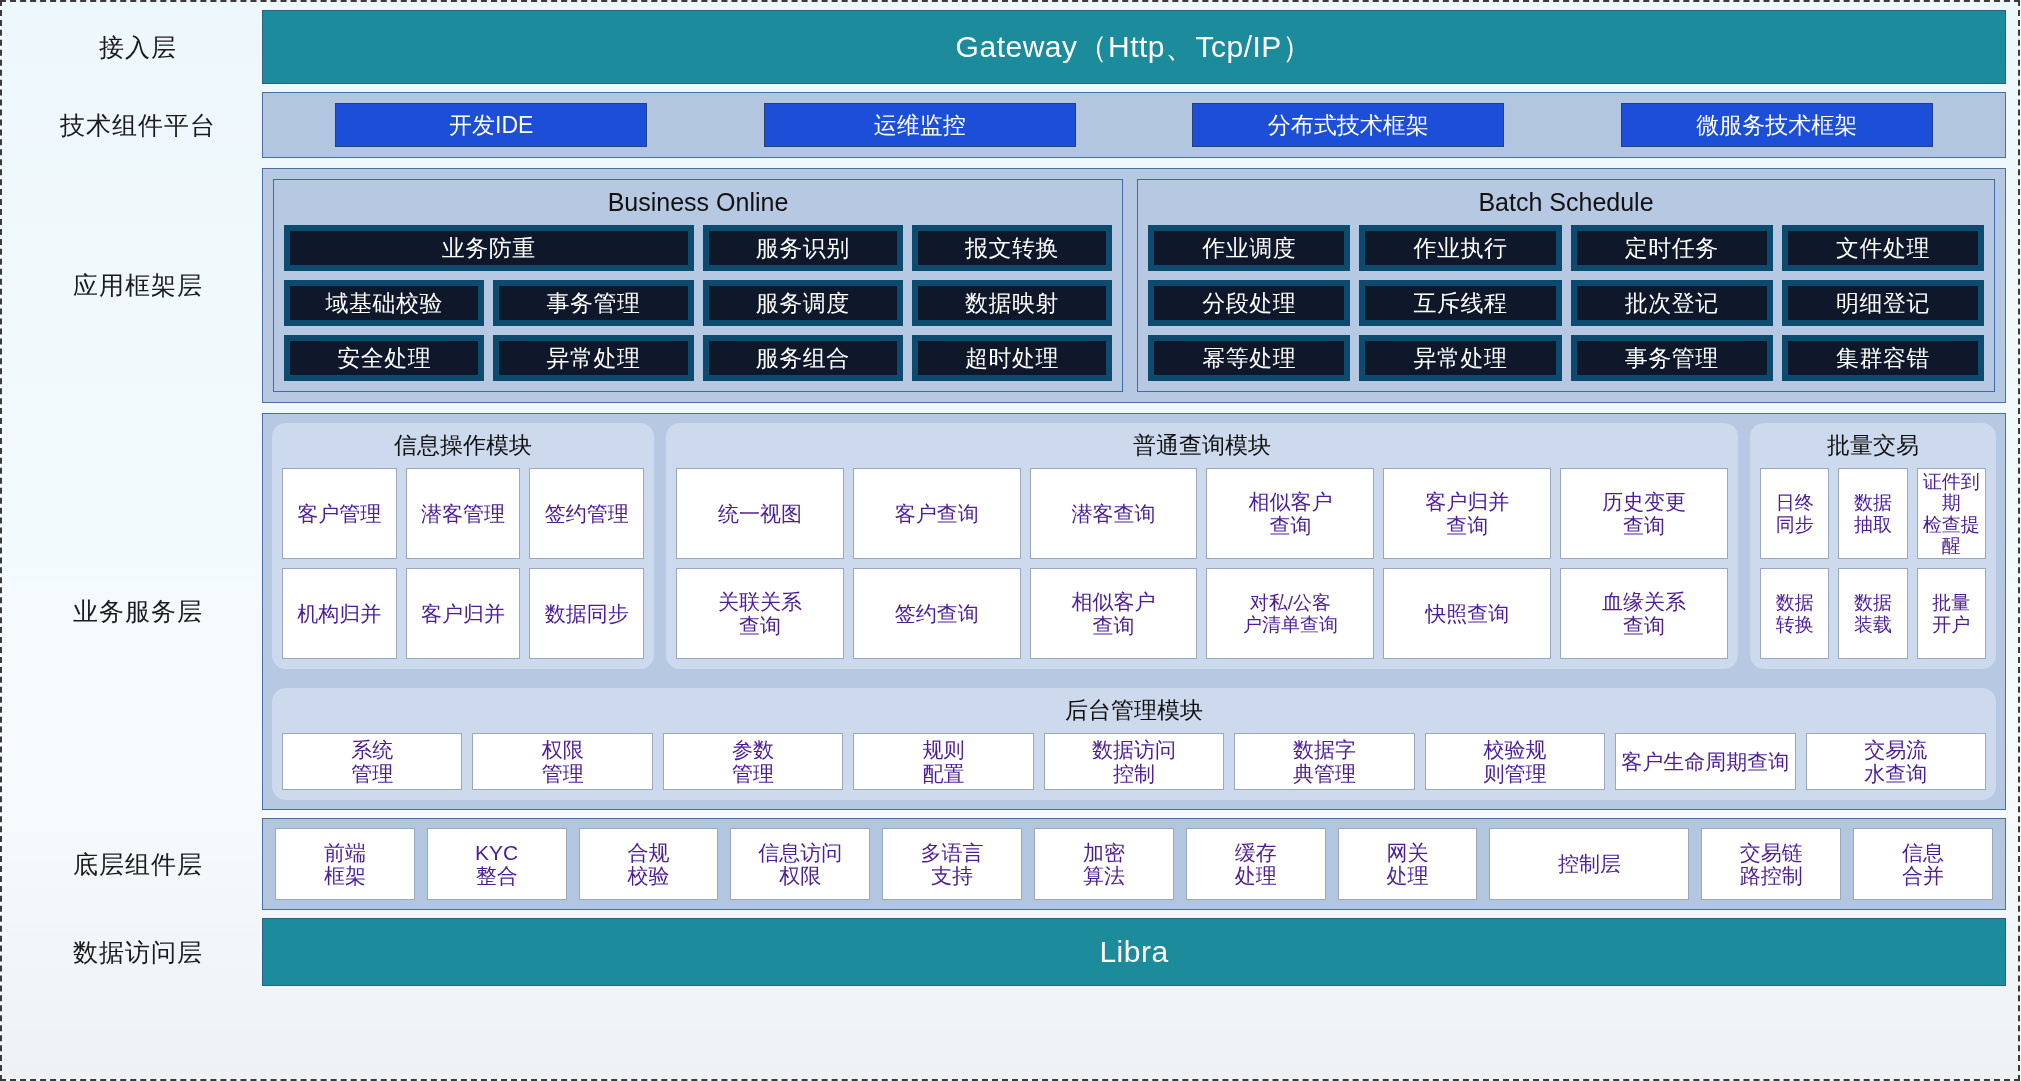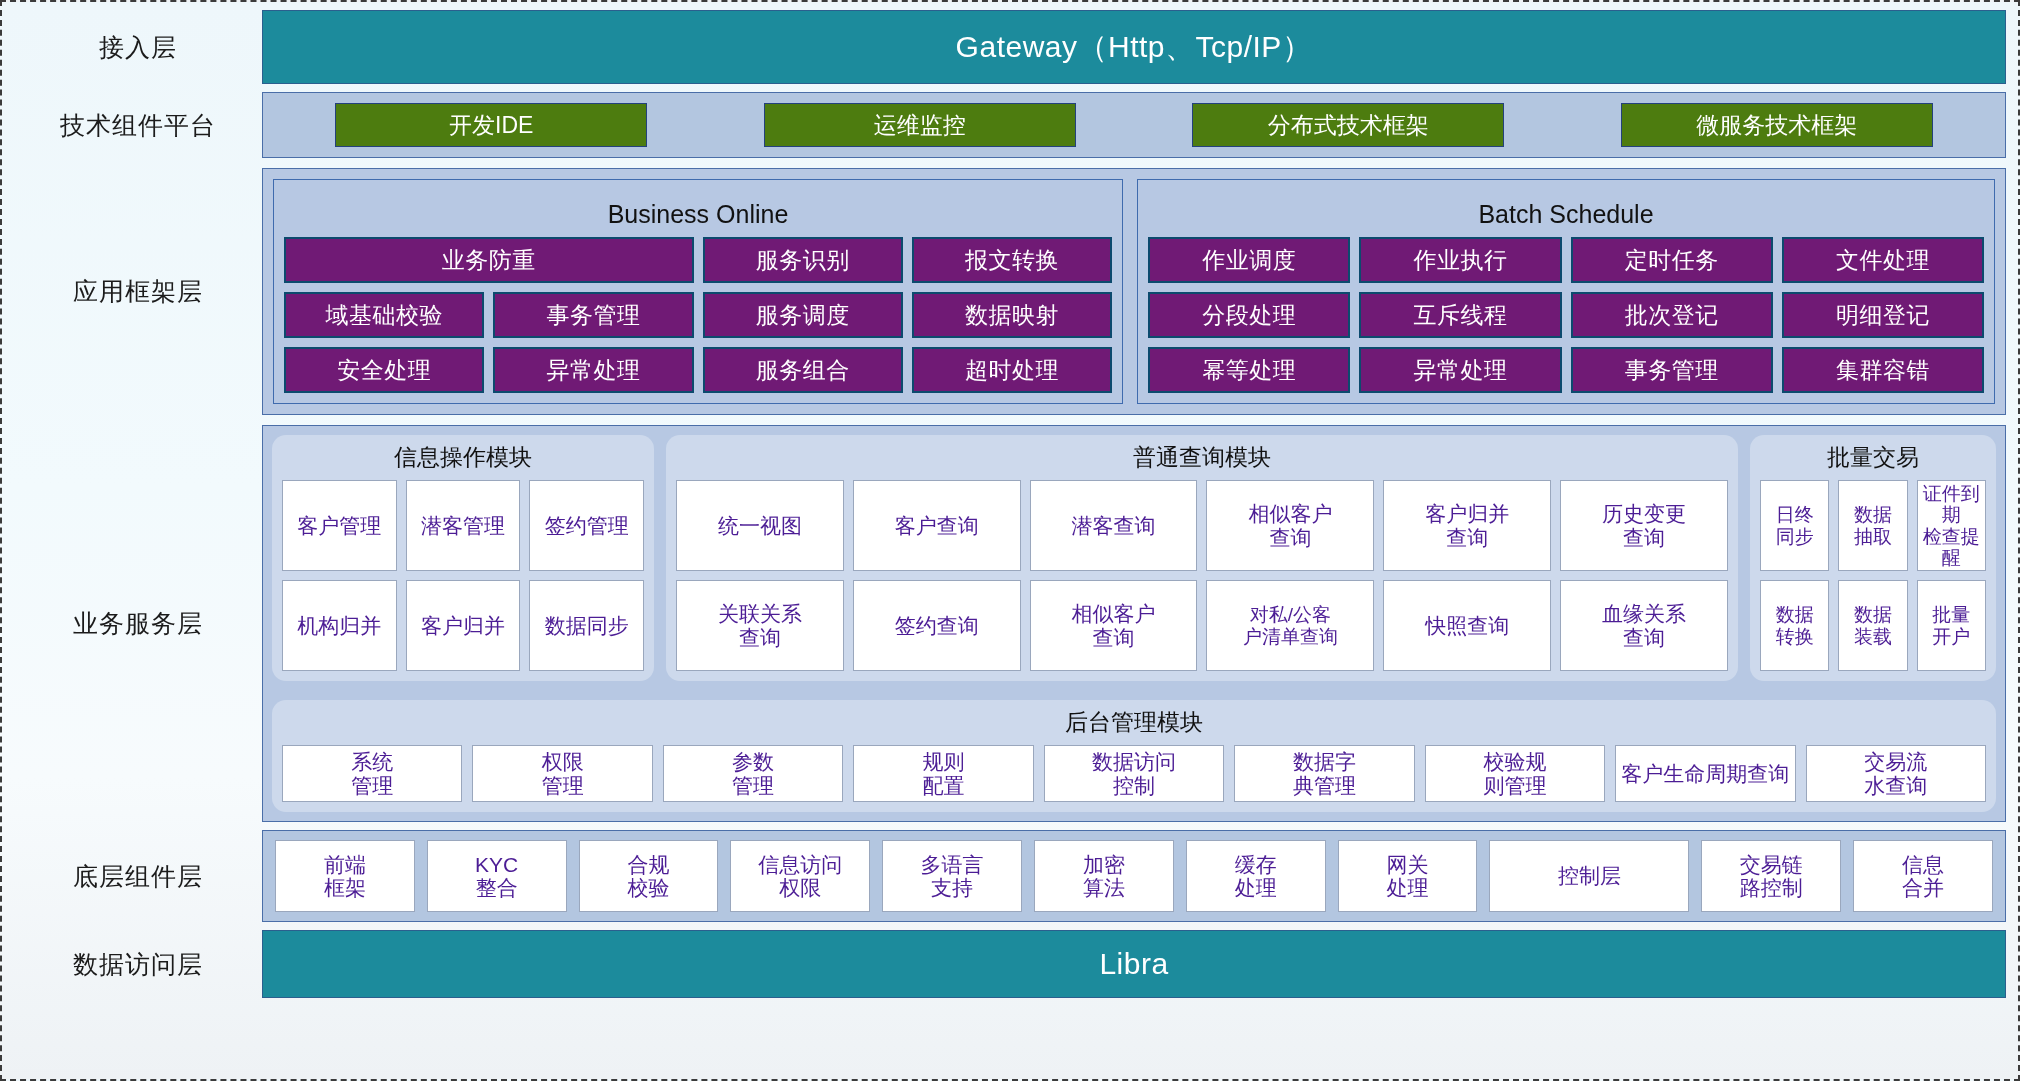--- a/index.html
+++ b/index.html
@@ -67,21 +67,21 @@
     background: #b3c6e0;
     border: 1px solid #4a6ea8;
     height: 66px;
     display: flex;
     align-items: center;
     justify-content: space-around;
     padding: 0 14px;
     box-sizing: border-box;
   }
   .tech-chip {
-    background: #4d7c0f;
+    background: #1d4ed8;
     color: #ffffff;
     font-size: 23px;
     height: 42px;
     width: 310px;
     display: flex;
     align-items: center;
     justify-content: center;
     border: 1px solid #24417c;
   }
 
@@ -102,37 +102,37 @@
     box-sizing: border-box;
     display: flex;
     flex-direction: column;
   }
   .appfw-group.online { flex: 0 0 850px; }
   .appfw-group.batch  { flex: 1; }
   .group-title {
     text-align: center;
     font-size: 25px;
     color: #111111;
-    margin: 14px 0 8px 0;
+    margin: 2px 0 8px 0;
   }
   .appfw-grid {
     display: grid;
     gap: 9px;
   }
   .online-grid {
     grid-template-columns: 1.02fr 1.02fr 1.02fr 1.02fr;
     grid-template-rows: repeat(3, 46px);
   }
   .batch-grid {
     grid-template-columns: repeat(4, 1fr);
     grid-template-rows: repeat(3, 46px);
   }
   .fw-chip {
-    background: #701a75;
-    border: 2px solid #0c4a6e;
+    background: #0f172a;
+    border: 6px solid #0c4a6e;
     color: #ffffff;
     font-size: 23px;
     display: flex;
     align-items: center;
     justify-content: center;
     letter-spacing: 0.5px;
   }
   .span2 { grid-column: span 2; }
 
   

